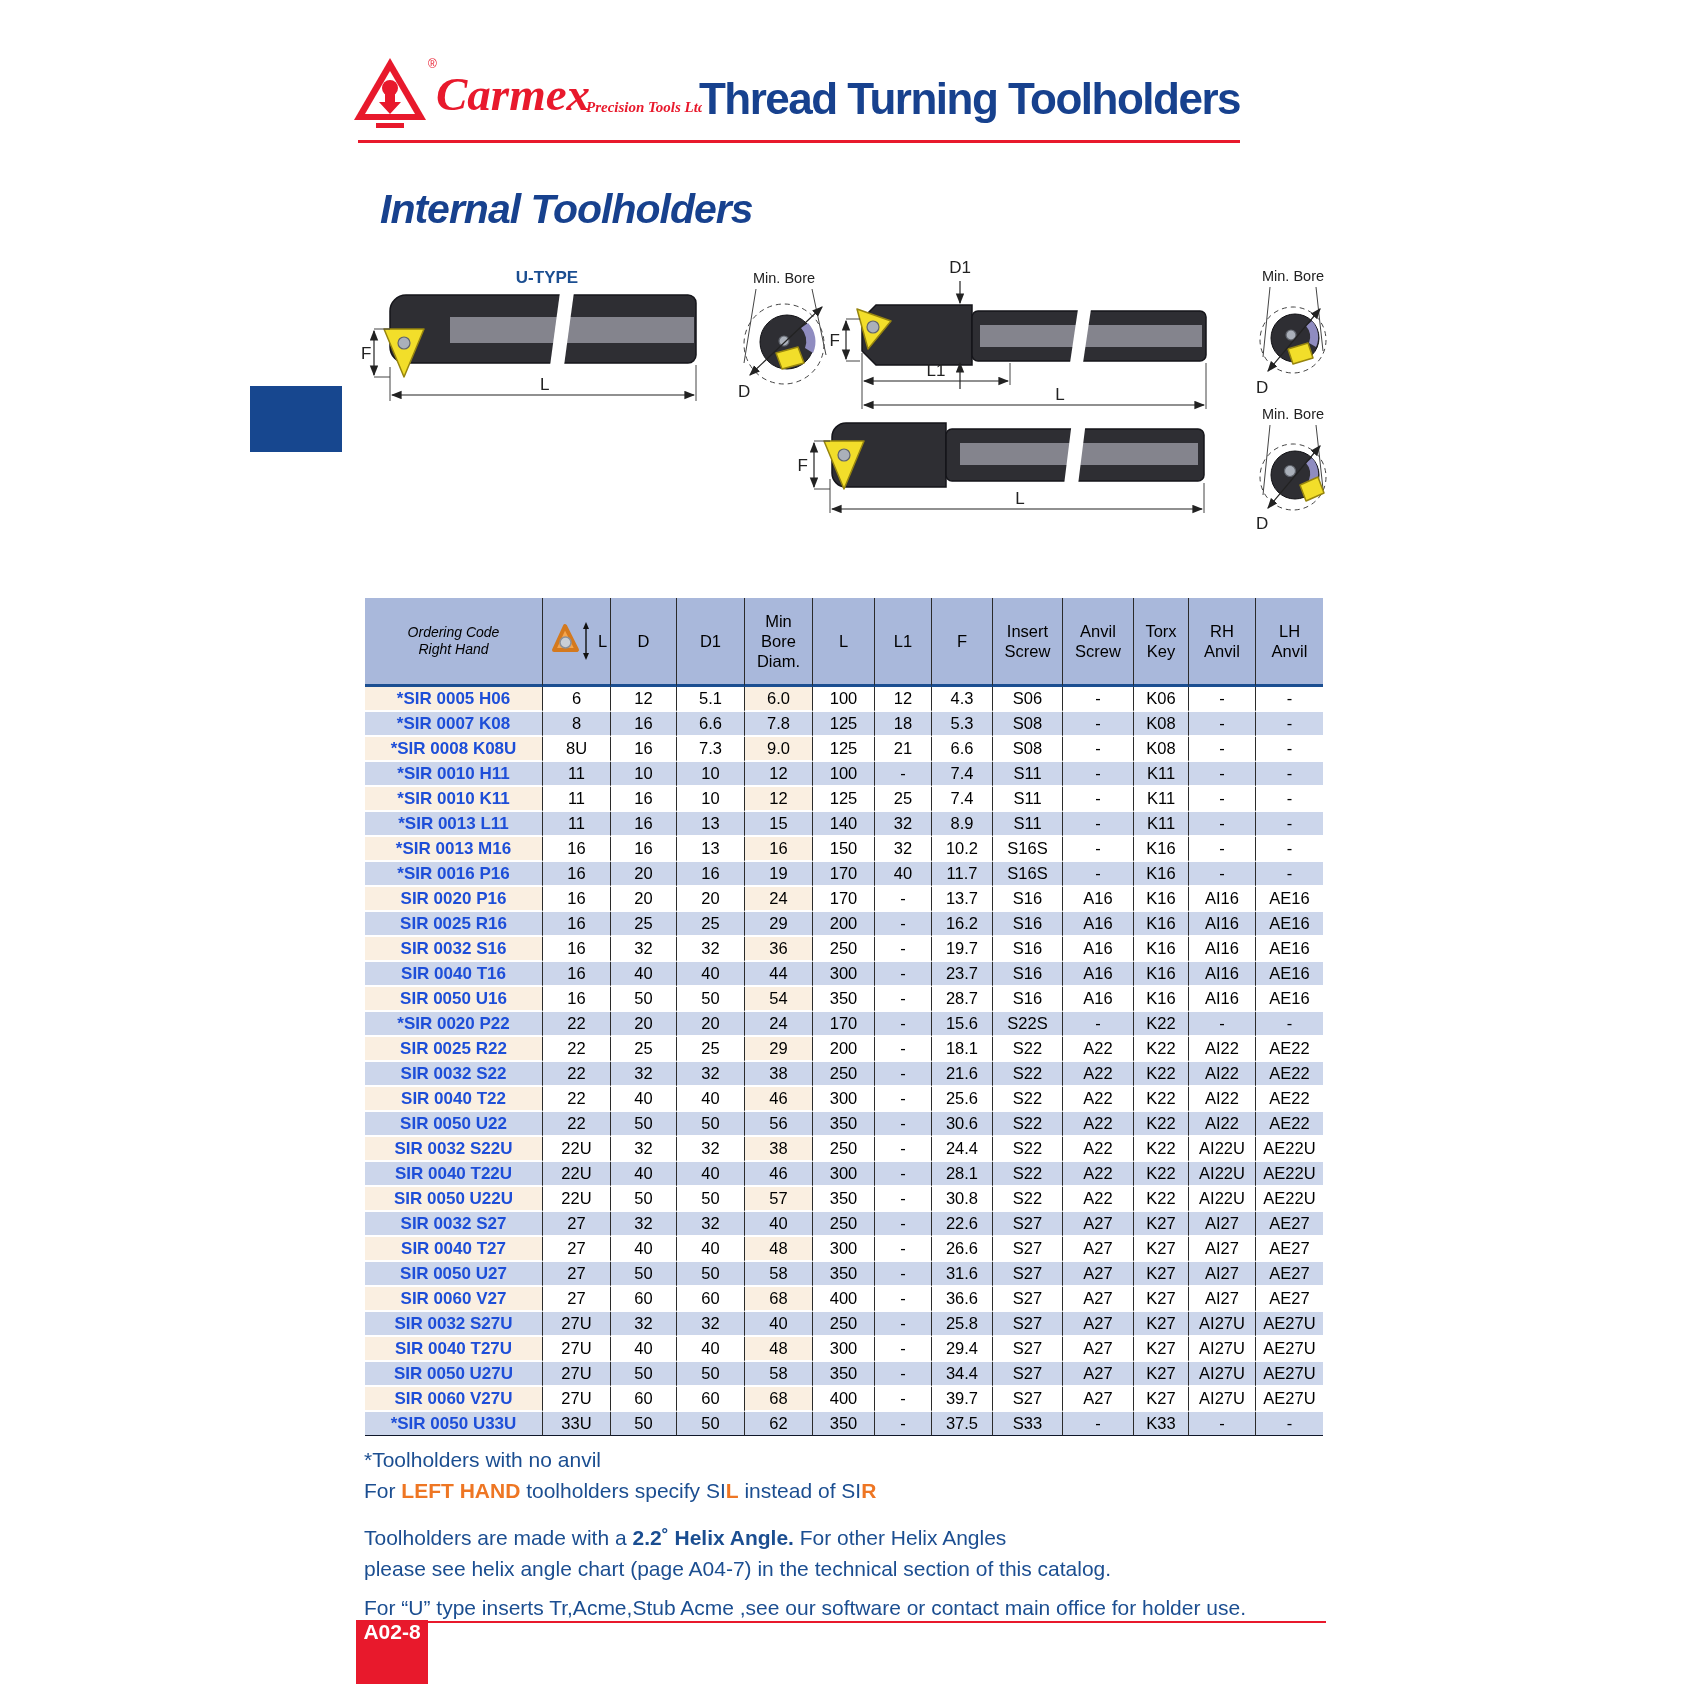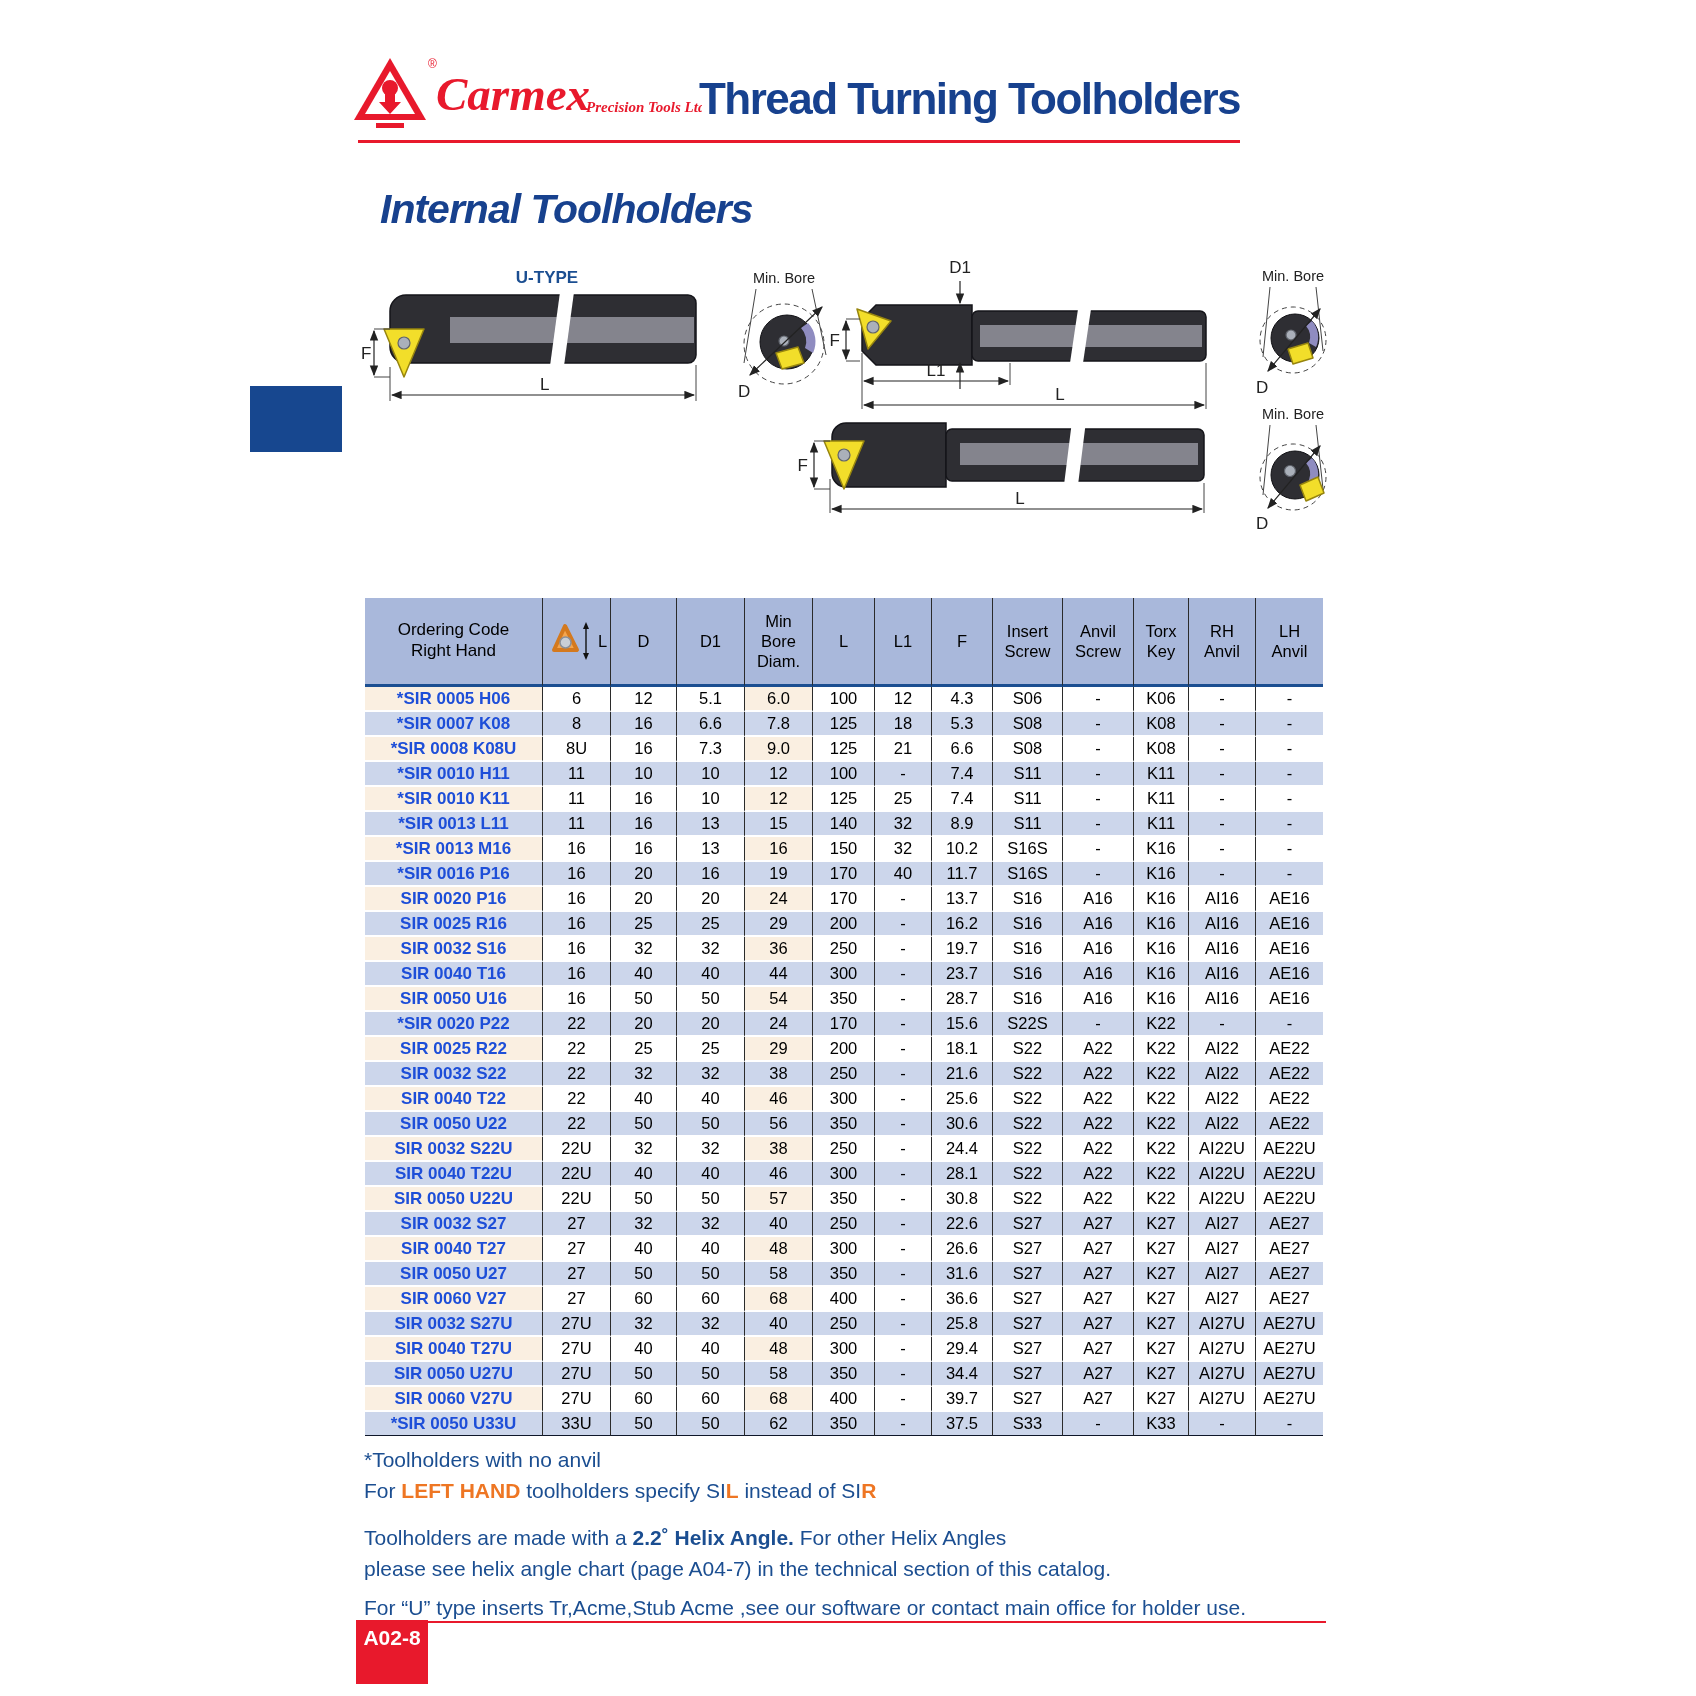--- a/index.html
+++ b/index.html
@@ -48,21 +48,21 @@
   .size-head{display:flex;align-items:center;justify-content:center;gap:2px;}
 
   
   .note{position:absolute;left:364px;font-size:21px;color:#1b4e91;}
   .hl{color:#ee7623;font-weight:bold;}
   .b{font-weight:bold;}
 
   
   #footer-rule{position:absolute;left:426px;top:1621px;width:900px;height:2px;background:#e8192c;}
   #page-number-tab{position:absolute;left:356px;top:1620px;width:72px;height:64px;background:#e8192c;
-      color:#fff;font-size:21px;font-weight:bold;text-align:center;padding-top:6px;box-sizing:border-box;}
+      color:#fff;font-size:21px;font-weight:bold;text-align:center;padding-top:0;box-sizing:border-box;}
 </style>
 </head>
 <body>
 
 <div id="page">
 
   <svg id="brand-logo" width="352" height="92" viewBox="0 0 352 92">
     <g>
       <polygon points="40,4 76,66 4,66" fill="#e8192c"></polygon>
       <polygon points="40,17 65,60 15,60" fill="#ffffff"></polygon>
@@ -196,21 +196,21 @@
         <col style="width:57px">
         <col style="width:61px">
       <col style="width:70px">
         <col style="width:71px">
         <col style="width:55px">
         <col style="width:67px">
       <col style="width:68px">
     </colgroup>
     <thead>
       <tr>
-        <th style="font-size:17px;">Ordering Code
+        <th style="font-size:14px;font-style:italic;">Ordering Code
 Right Hand</th>
         <th>
           <span class="size-head">
             <svg width="50" height="46" viewBox="0 0 50 46">
               <path d="M8,32 L19,8 L31,32 Z" fill="#f5a54e" stroke="#d4791e" stroke-width="4" stroke-linejoin="round"></path>
               <circle cx="19.5" cy="24.5" r="5.5" fill="#c9ced6" stroke="#8a8f98" stroke-width="1.5"></circle>
               <line x1="40" y1="8" x2="40" y2="38" stroke="#111" stroke-width="1.4"></line>
               <polygon points="40,4 37,11 43,11" fill="#111"></polygon>
               <polygon points="40,42 37,35 43,35" fill="#111"></polygon>
             </svg>

